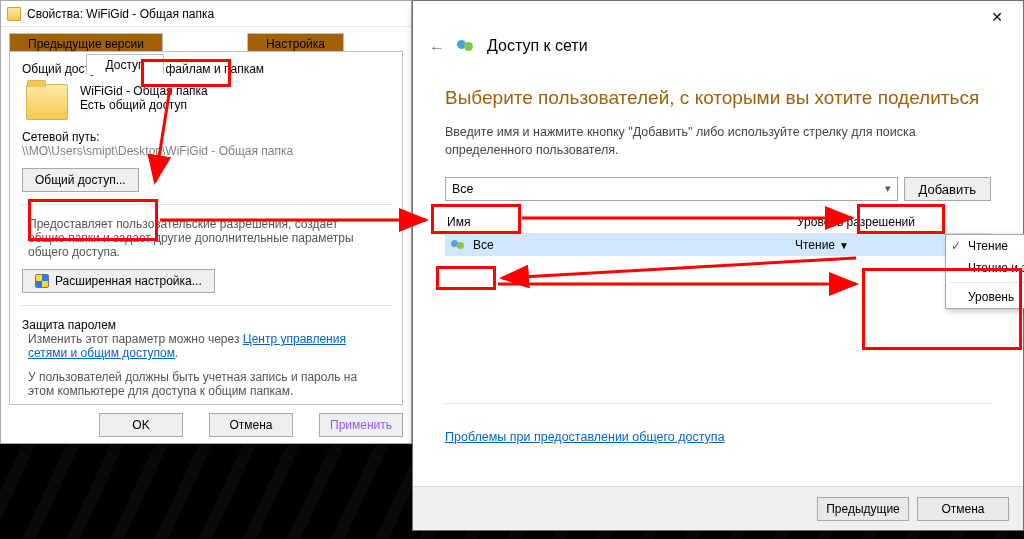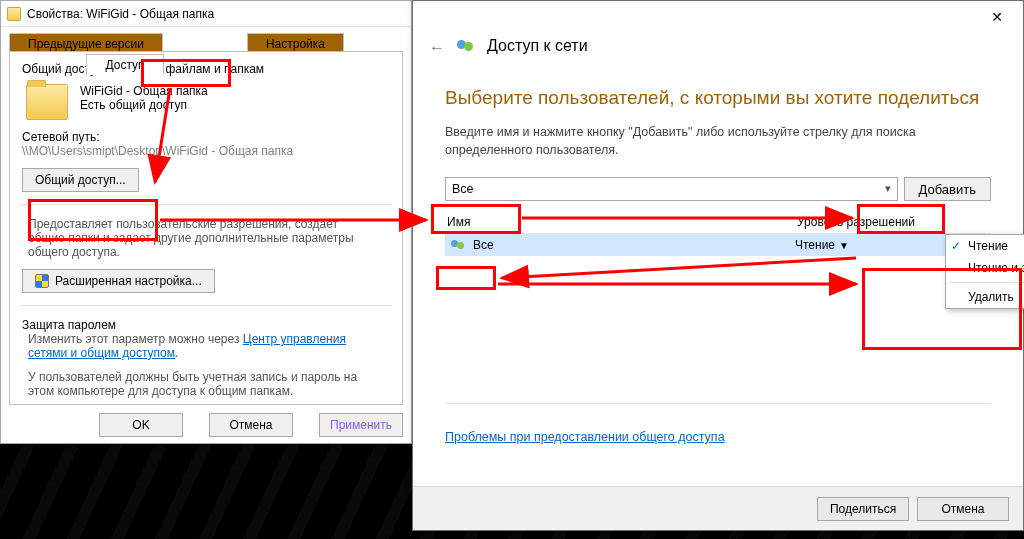--- a/index.html
+++ b/index.html
@@ -215,32 +215,32 @@
         <span class="col2">
           <span>Чтение</span>
           <span class="dd">▼</span>
         </span>
       </div>
 
       <div class="ctxmenu">
         <div class="chk"><span>Чтение</span></div>
         <div><span>Чтение и запись</span></div>
         <div class="sep"></div>
-        <div><span>Удалить</span></div>
+        <div><span>Уровень</span></div>
       </div>
     </div>
 
     <div class="troubles">
       <span class="link">Проблемы при предоставлении общего доступа</span>
     </div>
   </div>
 
   <div class="share-buttons">
     <span class="btn">
-        <span>Поделиться</span>
+        <span>Предыдущие</span>
       </span>
     <span class="btn">
         <span>Отмена</span>
       </span>
   </div>
 </div>
 
 <div class="redbox" style="left:141px; top:59px; width:90px; height:28px;"></div>
 <div class="redbox" style="left:28px; top:199px; width:130px; height:42px;"></div>
 <div class="redbox" style="left:431px; top:204px; width:90px; height:30px;"></div>

